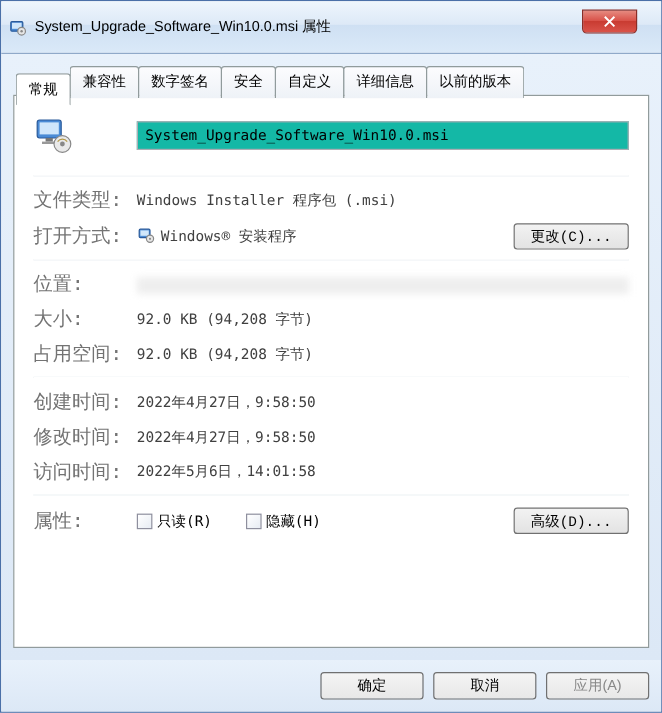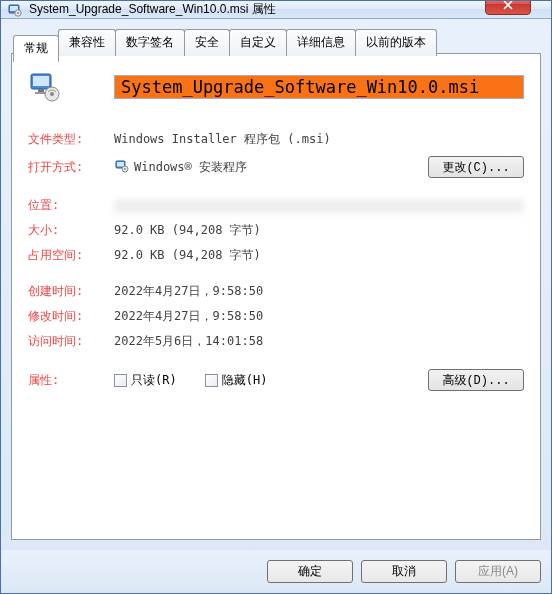--- a/index.html
+++ b/index.html
@@ -9,21 +9,21 @@
     font-size: 12px;
     background: #fff;
     width: 552px;
     height: 594px;
     overflow: hidden;
     border: 1px solid #4a70a8;
     display: flex;
     flex-direction: column;
   }
   .titlebar {
-    height: 18px;
+    height: 44px;
     background: linear-gradient(to bottom, #eef6fd 0%, #dde9f7 45%, #cfe0f3 46%, #dae9f8 100%);
     display: flex;
     align-items: center;
     padding: 0 20px 0 6px;
     border-bottom: 1px solid #8fa9c9;
   }
   .titlebar svg { flex:0 0 auto; }
   .title-text { margin-left: 6px; color: #000; flex: 1; }
   .close-btn {
     width: 46px; height: 20px;
@@ -68,30 +68,30 @@
     border-bottom: 1px solid #fff;
   }
   .panel {
     flex: 1;
     background: #fff;
     border: 1px solid #919b9c;
     padding: 16px 16px 8px 16px;
     overflow: hidden;
   }
   .row { display: flex; align-items: center; margin-bottom: 8px; }
-  .label { width: 86px; color: #ef4444; flex: 0 0 auto; font-family: SimSun, "宋体", monospace; font-size: 12px; }
+  .label { width: 86px; color: #737373; flex: 0 0 auto; font-family: SimSun, "宋体", monospace; font-size: 16px; }
   .value { color: #404040; font-family: SimSun, "宋体", monospace; font-size: 12px; flex: 1; }
   .filename-box {
     flex: 1;
     height: 24px;
     border: 1px solid #abadb3;
     padding: 3px 6px;
     font-family: SimSun, "宋体", monospace;
-    font-size: 17px;
-    background: #f97316;
+    font-size: 12px;
+    background: #14b8a6;
   }
   .file-icon-row { margin-bottom: 16px; }
   .sep {
     height: 1px;
     background: #d5dfe5;
     border-bottom: 1px solid #fff;
     margin: 8px 0 10px 0;
   }
   .btn {
     height: 22px;

